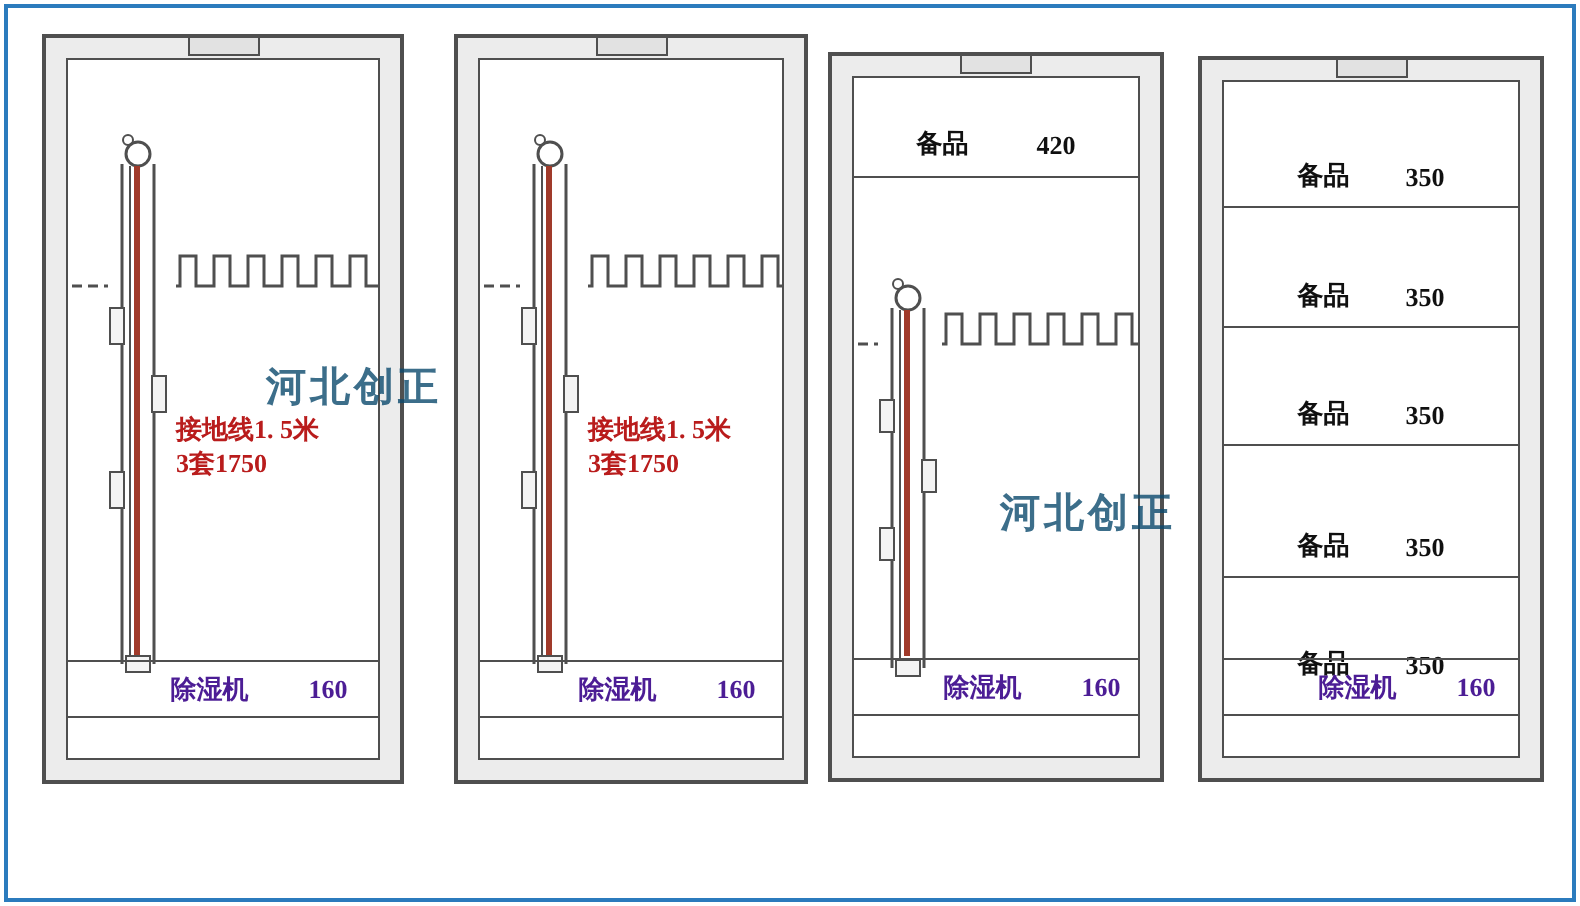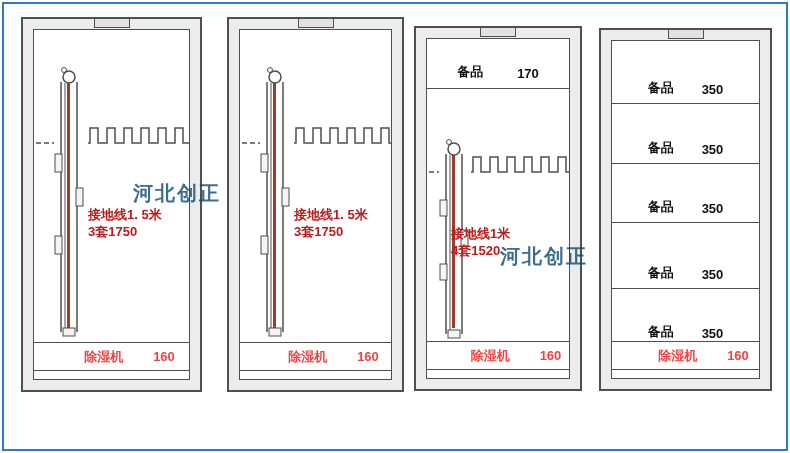--- a/index.html
+++ b/index.html
@@ -12,44 +12,45 @@
   }
   .page-border {
     position: absolute; left: 2px; top: 2px; right: 2px; bottom: 2px;
     border: 2px solid #2b7bbd;
     pointer-events: none;
   }
   .cabinet {
     position: absolute;
     background: #ececec;
     border: 2px solid #4f4f4f;
+    font-family: Liberation Serif, serif;
   }
   .notch {
     position: absolute; top: 0; left: 50%; transform: translateX(-50%);
     width: 36px; height: 9px;
     background: #e2e2e2;
     border: 1px solid #4f4f4f; border-top: none;
   }
   .inner {
     position: absolute; left: 10px; top: 10px; right: 10px; bottom: 10px;
     background: #ffffff;
     border: 1px solid #4f4f4f;
     overflow: hidden;
   }
   .rod, .rail { position: absolute; }
   .spec {
     position: absolute;
     font-size: 13px; font-weight: bold; color: #b91c1c;
     line-height: 17px; white-space: nowrap;
   }
   .dehum {
-    position: absolute; left: 0; right: 0; bottom: 8px; height: 29px;
+    position: absolute; left: 0; right: 0; bottom: 20px; height: 29px;
     border-top: 1px solid #4f4f4f; border-bottom: 1px solid #4f4f4f;
     display: flex; align-items: center; justify-content: center; gap: 30px;
-    font-size: 13px; font-weight: bold; color: #ef4444; padding-left: 36px;
+    font-size: 13px; font-weight: bold; color: #4c1d95; padding-left: 36px;
   }
   .shelf-top {
     position: absolute; left: 0; right: 0; top: 0; height: 50px;
     border-bottom: 1px solid #4f4f4f;
     display: flex; align-items: flex-end; justify-content: center; gap: 34px;
     padding-bottom: 7px;
     font-size: 13px; font-weight: bold; color: #101010;
   }
   .c4row {
     position: absolute; left: 0; right: 0;
@@ -129,42 +130,38 @@
       <span>160</span>
     </div>
   </div>
 </div>
 
 <div class="cabinet" style="left:414px; top:26px; width:168px; height:365px;">
   <div class="notch"></div>
   <div class="inner">
     <div class="shelf-top">
       <span>备品</span>
-      <span>170</span>
+      <span>420</span>
     </div>
     <svg class="rail" style="left:0; top:107px;" width="145" height="30" viewBox="0 0 145 30">
       <path d="M2 26 H12" stroke="#4f4f4f" stroke-width="1.5" stroke-dasharray="5 3" fill="none"></path>
       <path d="M44 26 h2 v-15 h8 v15 h9 v-15 h8 v15 h9 v-15 h8 v15 h9 v-15 h8 v15 h9 v-15 h8 v15 h9 v-15 h8 v15 h6" stroke="#4f4f4f" stroke-width="1.5" fill="none"></path>
     </svg>
     <svg class="rod" style="left:12px; top:99px;" width="30" height="210" viewBox="0 0 30 210">
       <circle cx="15" cy="11" r="6" fill="none" stroke="#4f4f4f" stroke-width="1.5"></circle>
       <circle cx="10" cy="4" r="2.5" fill="none" stroke="#4f4f4f" stroke-width="1"></circle>
       <line x1="7" y1="16" x2="7" y2="196" stroke="#4f4f4f" stroke-width="1.5"></line>
       <line x1="23" y1="16" x2="23" y2="196" stroke="#4f4f4f" stroke-width="1.5"></line>
       <line x1="11" y1="17" x2="11" y2="192" stroke="#4f4f4f" stroke-width="1"></line>
       <rect x="13" y="17" width="3" height="173" fill="#a03a2a"></rect>
       <rect x="1" y="62" width="7" height="16" fill="#f4f4f4" stroke="#4f4f4f"></rect>
       <rect x="22" y="92" width="7" height="16" fill="#f4f4f4" stroke="#4f4f4f"></rect>
       <rect x="1" y="126" width="7" height="16" fill="#f4f4f4" stroke="#4f4f4f"></rect>
       <rect x="9" y="192" width="12" height="8" fill="#f4f4f4" stroke="#4f4f4f"></rect>
     </svg>
-    <div class="spec" style="left:24px; top:186px;">
-      <div>接地线1米</div>
-      <div>4套1520</div>
-    </div>
     <div class="dehum">
       <span>除湿机</span>
       <span>160</span>
     </div>
   </div>
 </div>
 
 <div class="cabinet" style="left:599px; top:28px; width:173px; height:363px;">
   <div class="notch"></div>
   <div class="inner">

